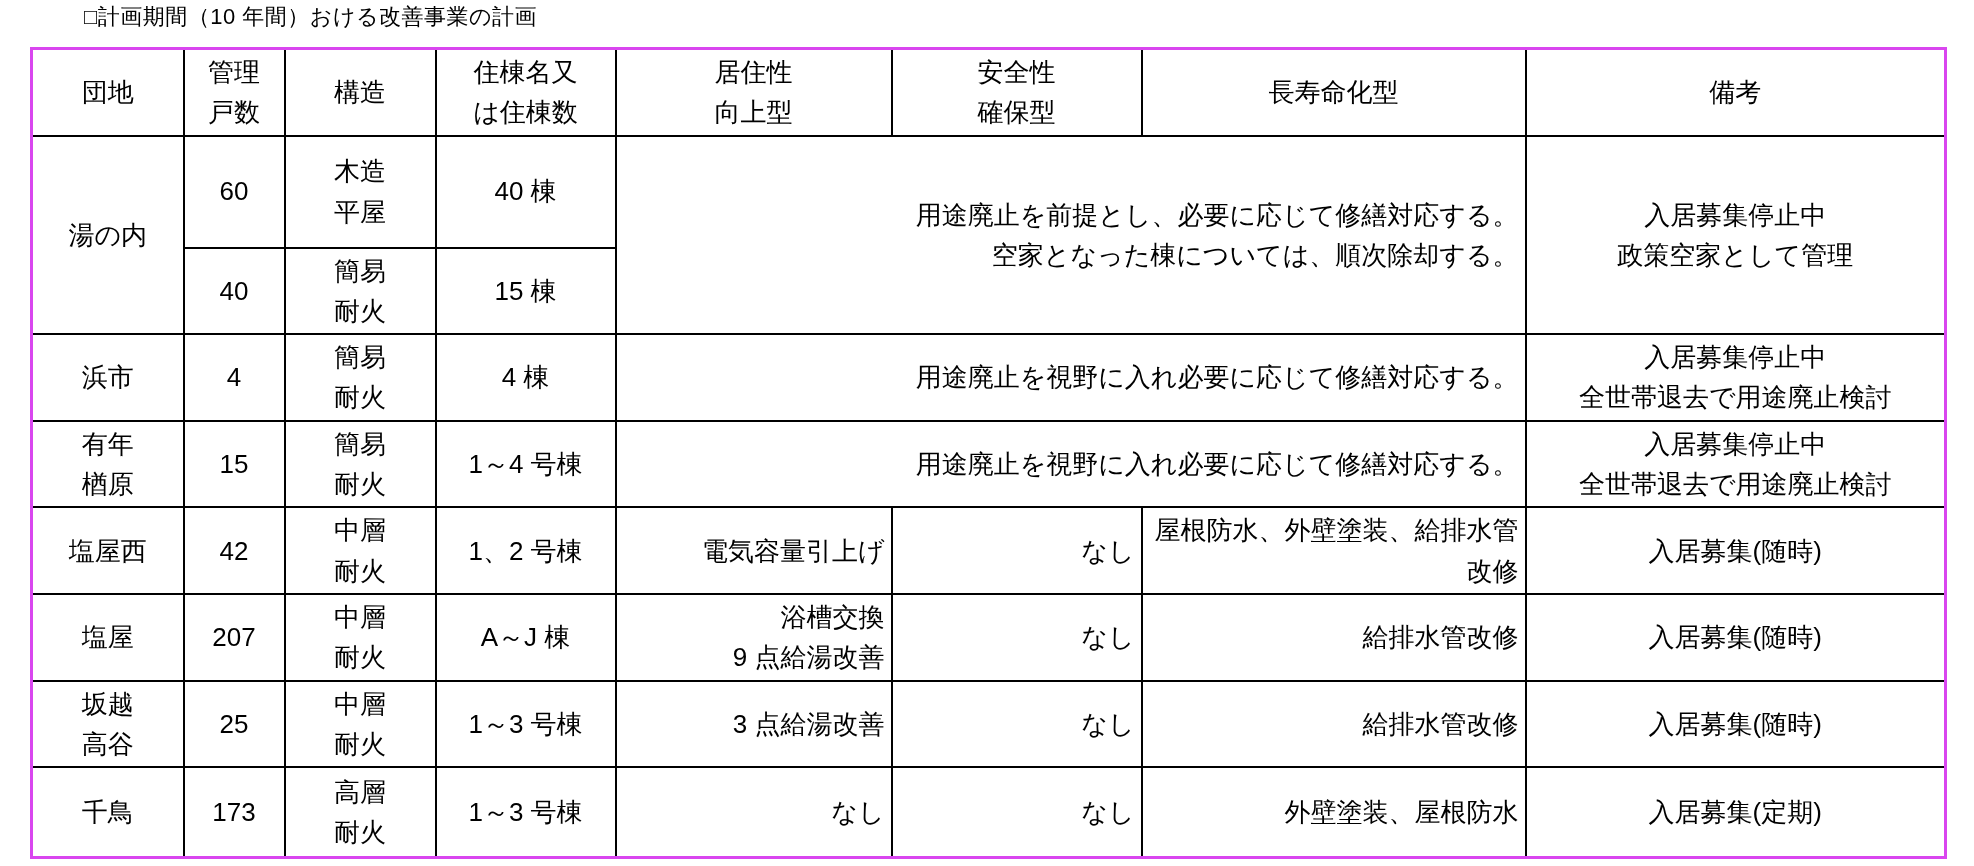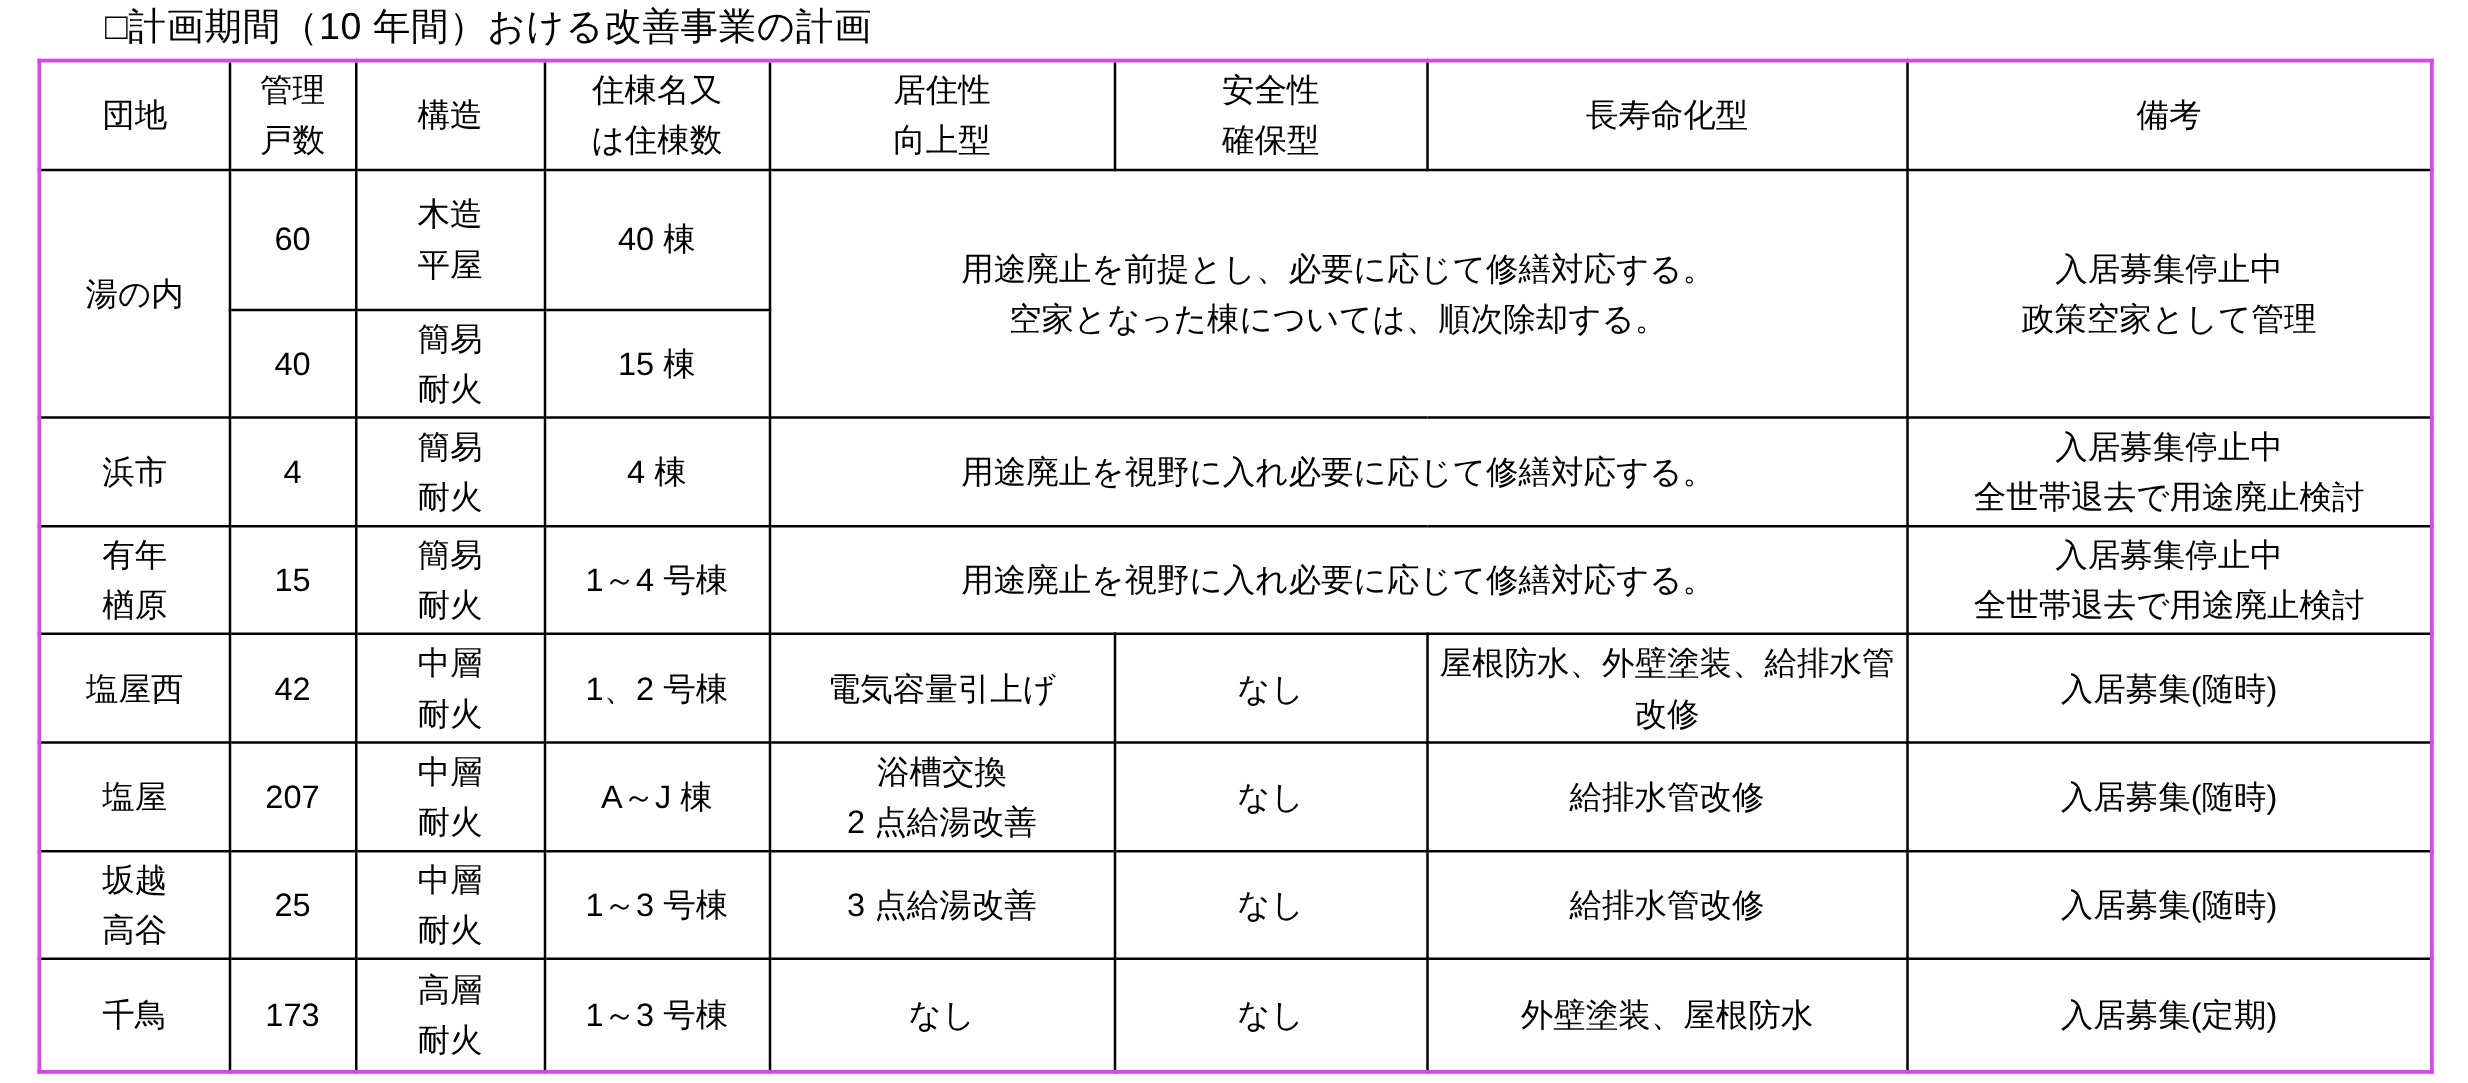--- a/index.html
+++ b/index.html
@@ -13,21 +13,21 @@
     position: relative;
     width: 1974px;
     height: 866px;
     background: #ffffff;
     overflow: hidden;
   }
   .doc-title {
     position: absolute;
     left: 84px;
     top: 4px;
-    font-size: 30px;
+    font-size: 22px;
     line-height: 1.2;
     font-weight: 500;
     letter-spacing: 0.5px;
     white-space: nowrap;
   }
   table.plan {
     position: absolute;
     left: 30px;
     top: 47px;
     border-collapse: collapse;
@@ -50,21 +50,21 @@
   col.c-danchi     { width: 152px; }
   col.c-units      { width: 101px; }
   col.c-structure  { width: 151px; }
   col.c-buildings  { width: 180px; }
   col.c-habit      { width: 276px; }
   col.c-safety     { width: 250px; }
   col.c-longevity  { width: 384px; }
   col.c-remarks    { width: 420px; }
 
   .center { text-align: center; }
-  .left   { text-align: center; padding-left: 12px; padding-right: 12px; }
+  .left   { text-align: right; padding-left: 12px; padding-right: 12px; }
 
   tr.h-header    th { height: 66px; }
   tr.h-tall      td { height: 112px; }
   tr.h-short     td { height: 81px; }
   tr.h-normal    td { height: 86px; }
   tr.h-last      td { height: 90px; }
 </style>
 </head>
 <body>
 
@@ -154,21 +154,21 @@
       <td class="center">入居募集(随時)</td>
     </tr>
 
     <tr class="h-normal">
       <td class="center">塩屋</td>
       <td class="center">207</td>
       <td class="center">中層
 耐火</td>
       <td class="center">A～J 棟</td>
       <td class="left">浴槽交換
-2 点給湯改善</td>
+9 点給湯改善</td>
       <td class="left">なし</td>
       <td class="left">給排水管改修</td>
       <td class="center">入居募集(随時)</td>
     </tr>
 
     <tr class="h-normal">
       <td class="center">坂越
 高谷</td>
       <td class="center">25</td>
       <td class="center">中層

